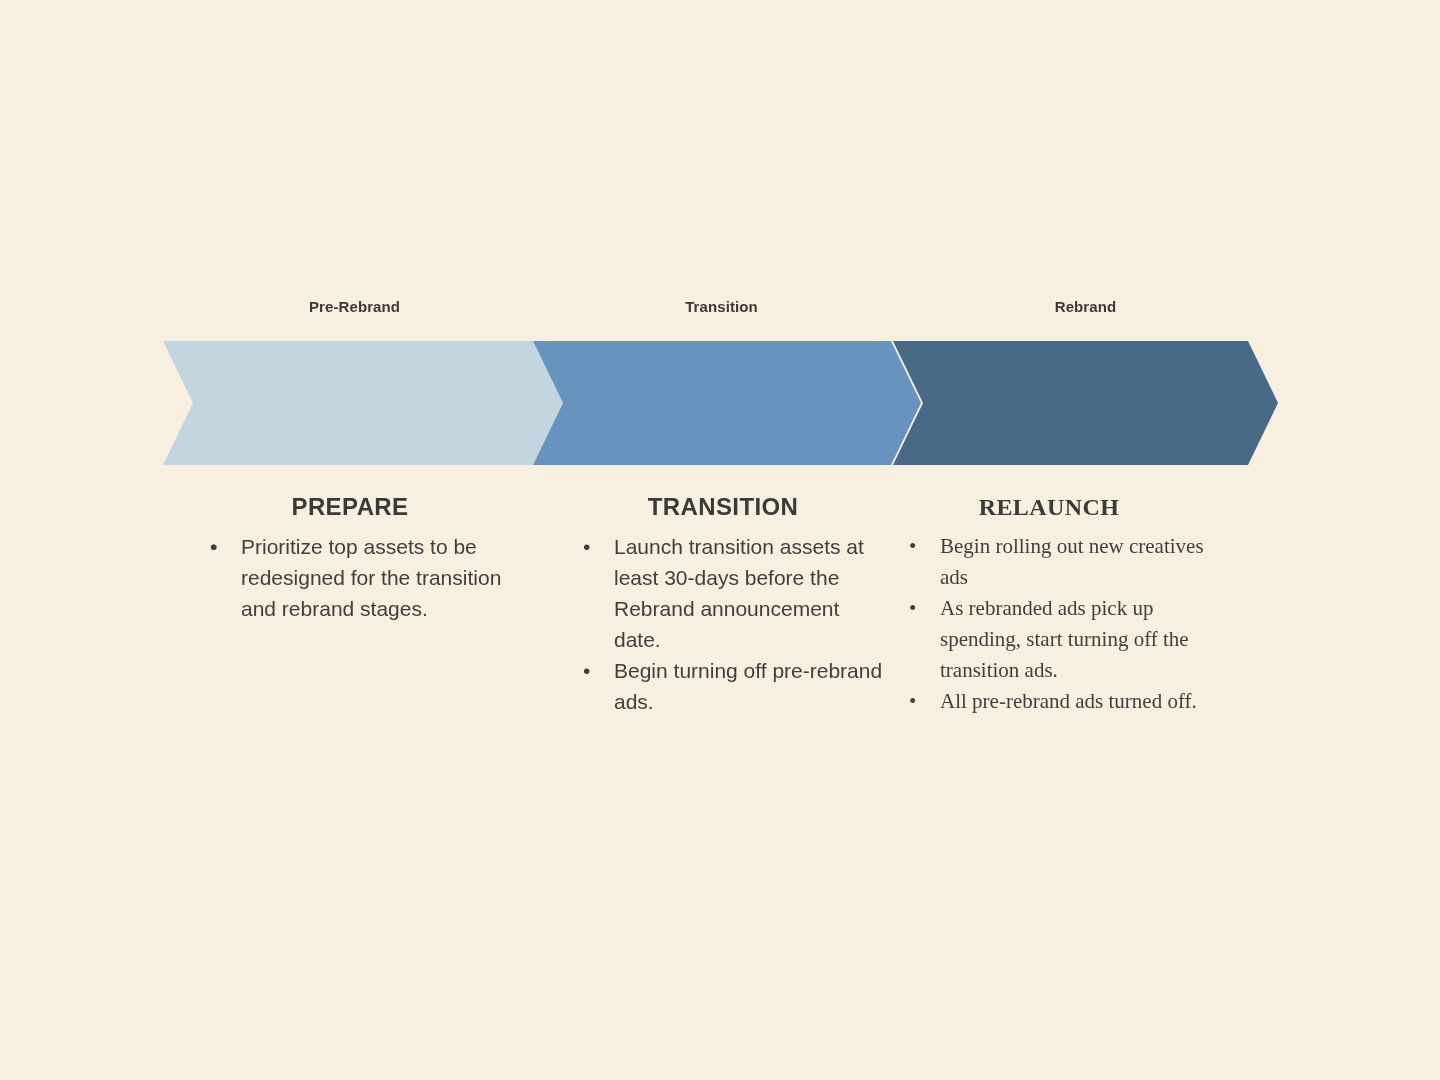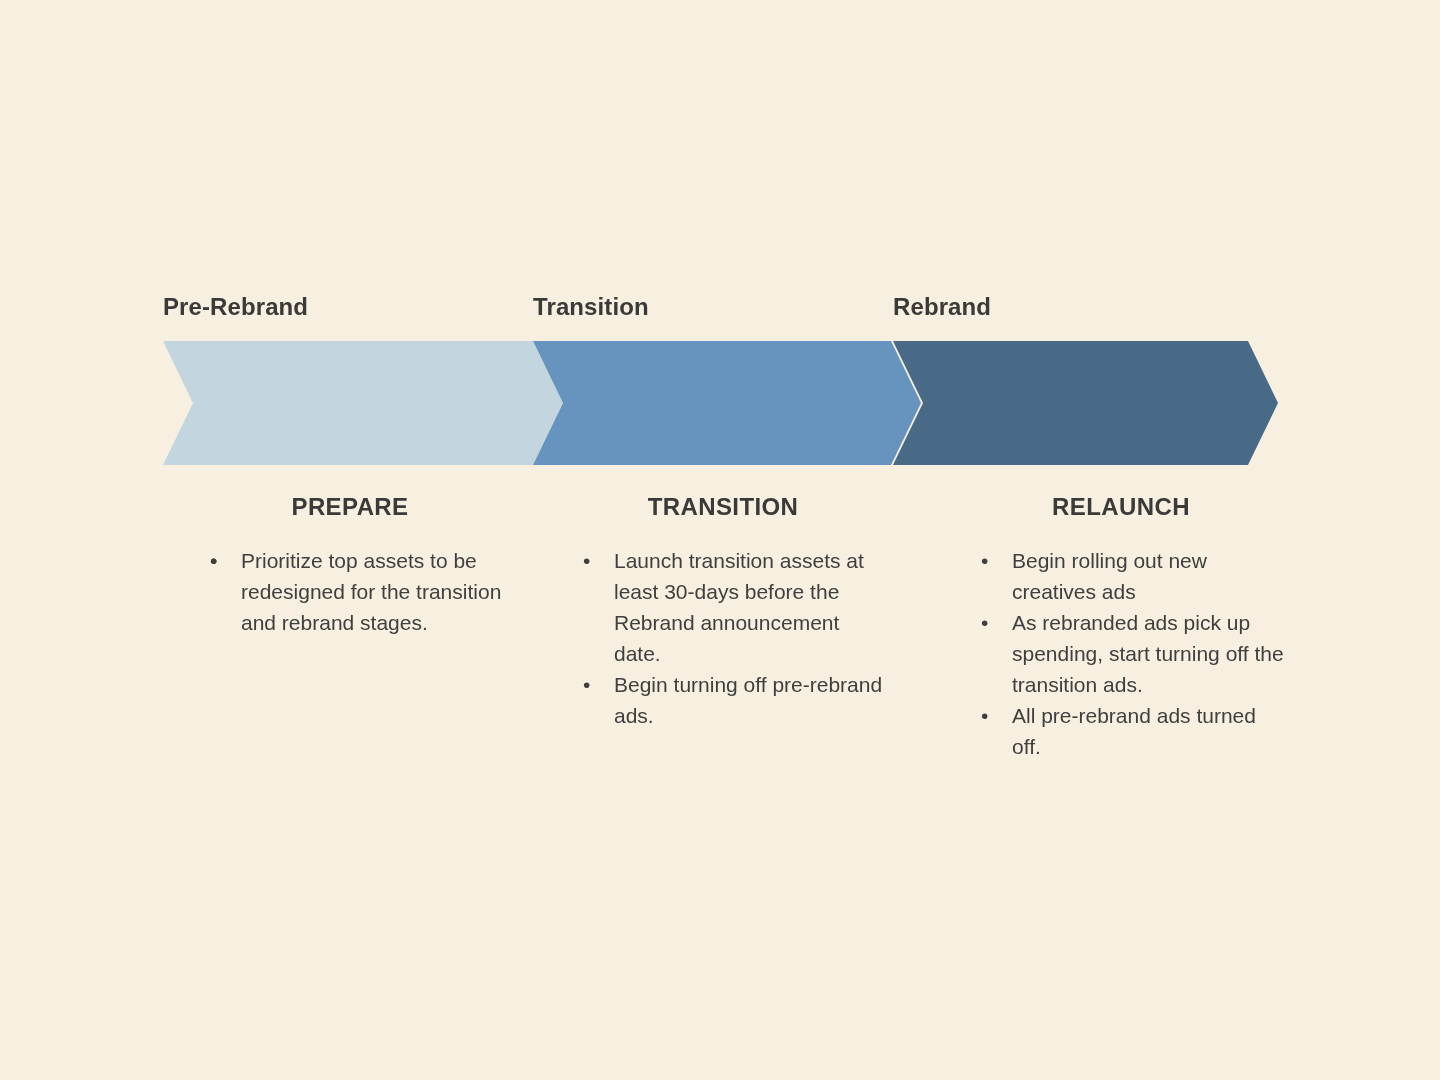--- a/index.html
+++ b/index.html
@@ -21,24 +21,24 @@
     top: 0;
     width: 1440px;
     height: 1080px;
   }
 
   
   .stage-header {
     position: absolute;
     top: 292px;
     height: 30px;
-    font-size: 24px;
+    font-size: 15px;
     font-weight: bold;
     color: #3a3a38;
-    text-align: left;
+    text-align: center;
     letter-spacing: 0.1px;
     line-height: 30px;
     white-space: nowrap;
   }
   .stage-header.h0 { left: 163px;  width: 383px; }
   .stage-header.h1 { left: 533px;  width: 377px; }
   .stage-header.h2 { left: 893px;  width: 385px; }
 
   
   .chevron-band {
@@ -58,30 +58,30 @@
   .chevron.c2 { left: 893px; width: 385px; }
   .chevron svg { display: block; width: 100%; height: 100%; }
 
   
   .column {
     position: absolute;
     top: 490px;
   }
   .column.col0 { left: 185px; width: 330px; }
   .column.col1 { left: 558px; width: 330px; }
-  .column.col2 { left: 956px; width: 330px; }
+  .column.col2 { left: 884px; width: 330px; font-family: Liberation Serif, serif; }
 
   .col-title {
     font-size: 24px;
     font-weight: bold;
     color: #3a3a38;
     text-align: center;
     letter-spacing: 0.4px;
     line-height: 34px;
-    margin: 0 0 21px 0;
+    margin: 0 0 7px 0;
     white-space: nowrap;
   }
 
   .bullet-list {
     list-style: none;
     margin: 0;
     padding: 0;
   }
   .bullet-list li {
     position: relative;

